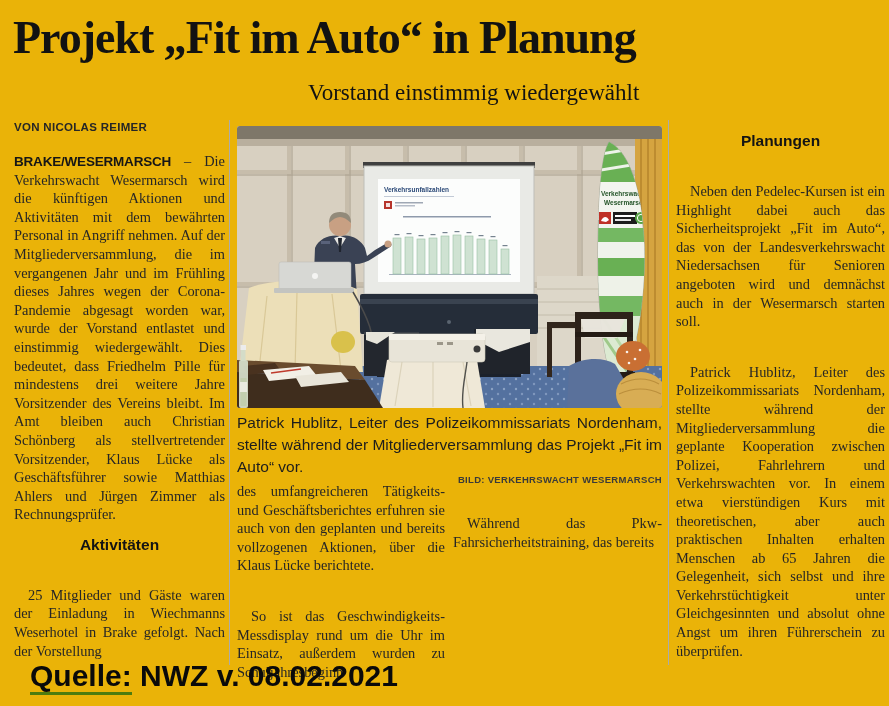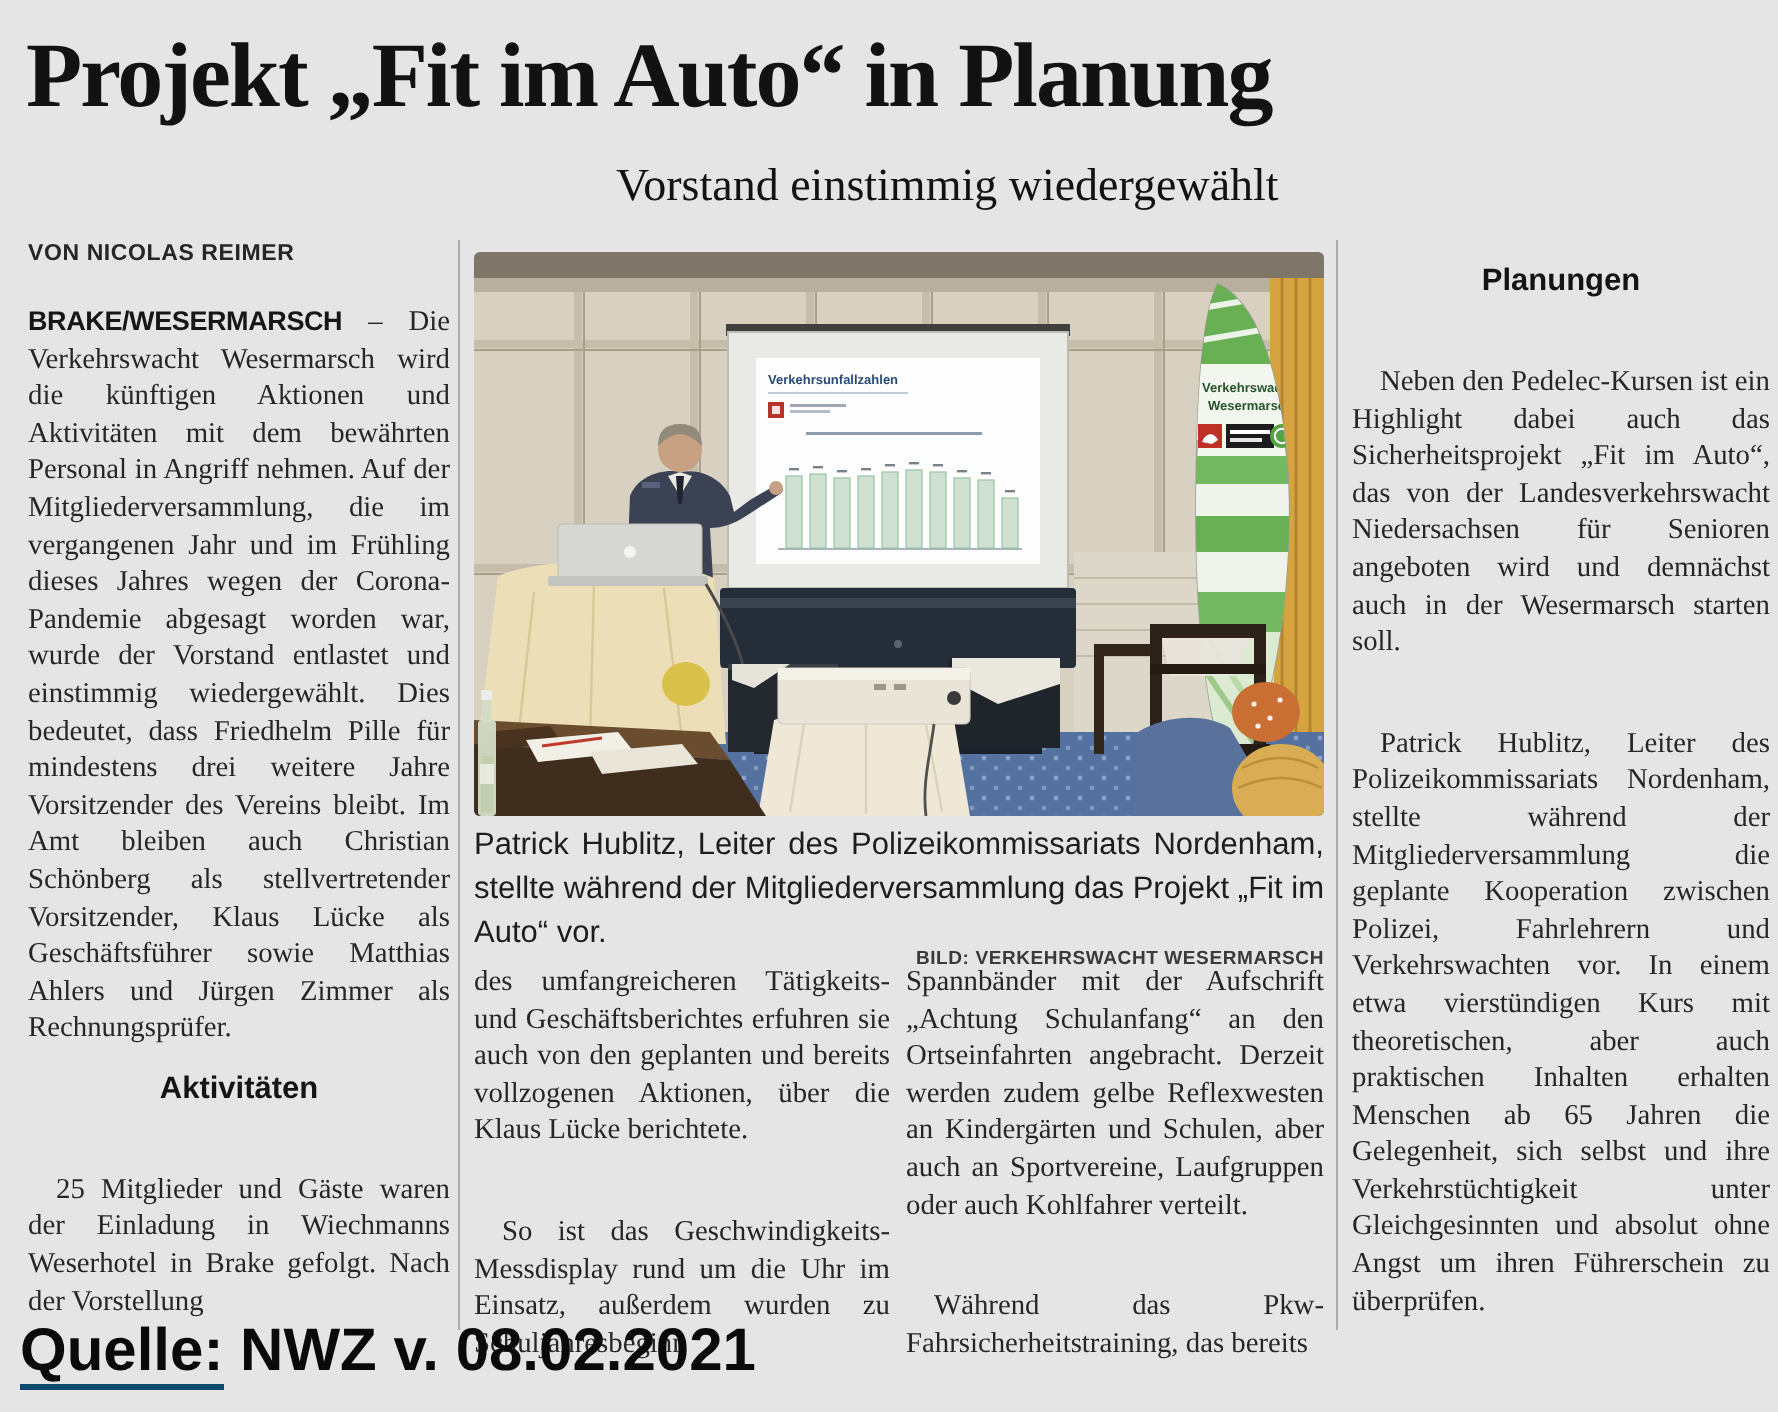--- a/index.html
+++ b/index.html
@@ -1,16 +1,16 @@
 <!DOCTYPE html>
 <html lang="de"><head>
 <meta charset="utf-8">
 <style>
   html,body{margin:0;padding:0;background:#ffffff;}
-  #page{position:relative;width:889px;height:706px;background:#e5e5e5;overflow:hidden;
+  #page{position:relative;width:889px;height:706px;background:#eab308;overflow:hidden;
         font-family:"Liberation Serif",serif;color:#1d1d1d;text-decoration:underline;}
 
   .headline{position:absolute;left:13px;top:14px;margin:0;
             font:bold 46px/1.05 "Liberation Serif",serif;letter-spacing:-1px;color:#121212;white-space:nowrap;}
   .kicker-main{position:absolute;left:14px;top:84px;
             font:bold 17px "Liberation Sans",sans-serif;letter-spacing:-0.4px;color:#121212;white-space:nowrap;}
   .kicker-rest{position:absolute;left:308px;top:80px;
             font:23px "Liberation Serif",serif;color:#121212;white-space:nowrap;}
   .byline{position:absolute;left:14px;top:121px;
             font:bold 11.5px "Liberation Sans",sans-serif;letter-spacing:0.3px;color:#262626;}
@@ -32,21 +32,21 @@
 
   .photo-wrap{position:absolute;left:237px;top:126px;width:425px;height:282px;
               border-radius:3px;overflow:hidden;background:#cfc8ba;}
   .caption{position:absolute;left:237px;top:412px;width:425px;
            font:15.5px/22.2px "Liberation Sans",sans-serif;text-align:justify;color:#1d1d1d;}
   .credit{position:absolute;right:0;top:47px;
           font:bold 9.5px "Liberation Sans",sans-serif;letter-spacing:0.3px;color:#3a3a3a;margin-top:15px;}
 
   .source{position:absolute;left:10px;top:659px;
           font:bold 30px "Liberation Sans",sans-serif;color:#0a0a0a;white-space:nowrap;}
-  .source .label{display:inline-block;border-bottom:3px solid #0c4a6e;line-height:1.08;}
+  .source .label{display:inline-block;border-bottom:3px solid #4d7c0f;line-height:1.08;margin-left:20px;}
 </style>
 </head>
 <body>
 
 <div id="page">
 
   <h1 class="headline">Projekt „Fit im Auto“ in Planung</h1>
   <div class="kicker-rest">Vorstand einstimmig wiedergewählt</div>
   <div class="byline">VON NICOLAS REIMER</div>
 
@@ -289,21 +289,20 @@
     <span>Patrick Hublitz, Leiter des Polizeikommissariats Nordenham, stellte während der Mitgliederversammlung das Projekt „Fit im Auto“ vor.</span>
     <span class="credit">BILD: VERKEHRSWACHT WESERMARSCH</span>
   </div>
 
   <div class="col col2">
     <p>des umfangreicheren Tätigkeits- und Geschäftsberichtes erfuhren sie auch von den geplanten und bereits vollzogenen Aktionen, über die Klaus Lücke berichtete.</p>
     <p class="indent">So ist das Geschwindigkeits-Messdisplay rund um die Uhr im Einsatz, außerdem wurden zu Schuljahresbeginn</p>
   </div>
 
   <div class="col col3">
-    <p>Spannbänder mit der Aufschrift „Achtung Schulanfang“ an den Ortseinfahrten angebracht. Derzeit werden zudem gelbe Reflexwesten an Kindergärten und Schulen, aber auch an Sportvereine, Laufgruppen oder auch Kohlfahrer verteilt.</p>
     <p class="indent">Während das Pkw-Fahrsicherheitstraining, das bereits</p>
   </div>
 
   <div class="col col4">
     <h2 class="subhead">Planungen</h2>
     <p class="indent">Neben den Pedelec-Kursen ist ein Highlight dabei auch das Sicherheitsprojekt „Fit im Auto“, das von der Landesverkehrswacht Niedersachsen für Senioren angeboten wird und demnächst auch in der Wesermarsch starten soll.</p>
     <p class="indent">Patrick Hublitz, Leiter des Polizeikommissariats Nordenham, stellte während der Mitgliederversammlung die geplante Kooperation zwischen Polizei, Fahrlehrern und Verkehrswachten vor. In einem etwa vierstündigen Kurs mit theoretischen, aber auch praktischen Inhalten erhalten Menschen ab 65 Jahren die Gelegenheit, sich selbst und ihre Verkehrstüchtigkeit unter Gleichgesinnten und absolut ohne Angst um ihren Führerschein zu überprüfen.</p>
   </div>
 
   <div class="source">

